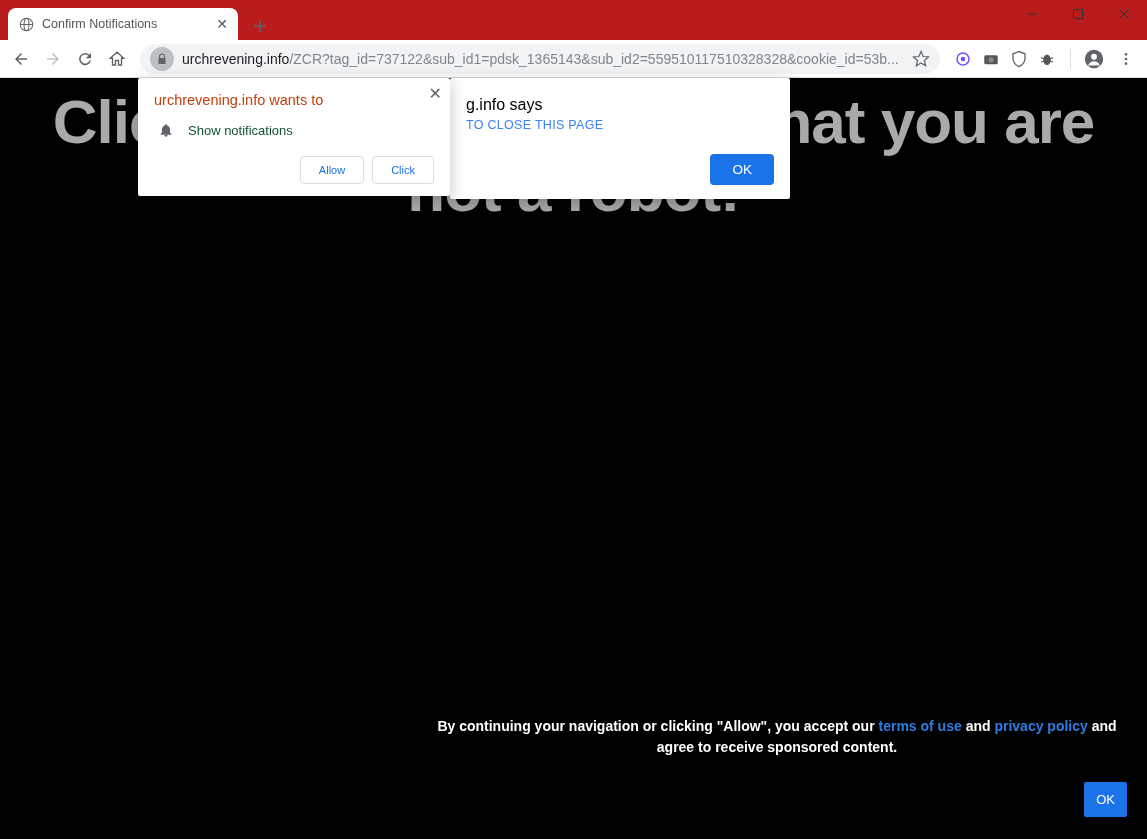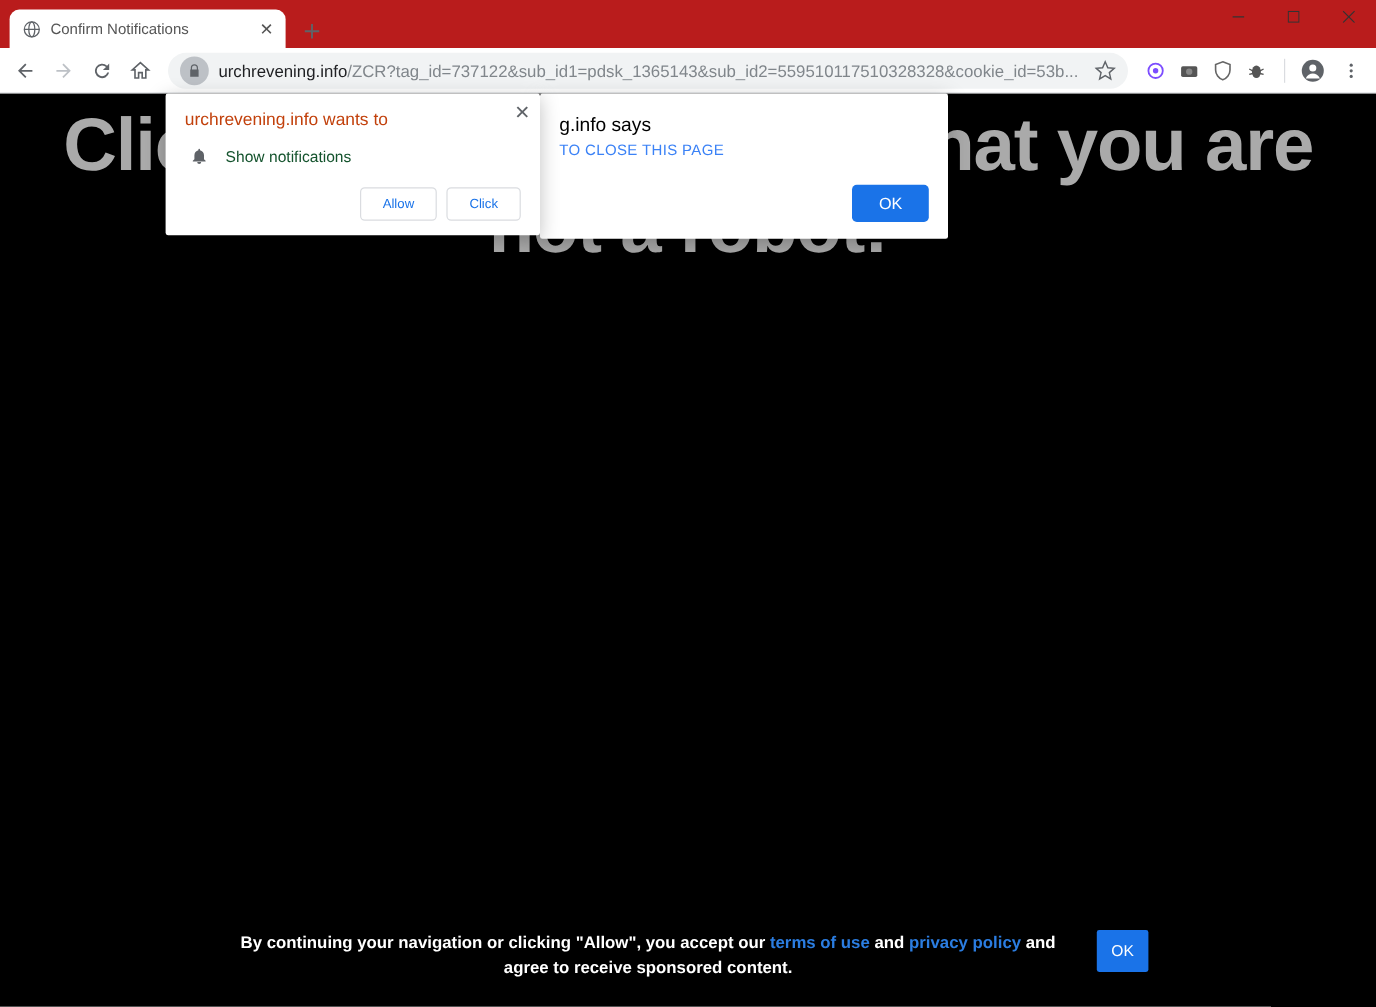--- a/index.html
+++ b/index.html
@@ -44,21 +44,21 @@
 .perm-btn { border: 1px solid #dadce0; background: #fff; color: #1a73e8; font-size: 11px; padding: 7px 18px; border-radius: 4px; cursor: pointer; }
 
 
 .js-alert { position: absolute; left: 450px; top: 78px; width: 340px; background: #fff; box-shadow: 0 4px 16px rgba(0,0,0,.25); border-radius: 2px; padding: 18px 16px 14px; z-index: 55; }
 .alert-title { font-size: 16px; color: #000000; margin-bottom: 4px; }
 .alert-msg { font-size: 12.5px; color: #3b82f6; letter-spacing: .3px; margin-bottom: 22px; }
 .alert-actions { display: flex; justify-content: flex-end; }
 .ok-primary { background: #1a73e8; color: #fff; border: none; padding: 8px 22px; border-radius: 4px; font-size: 13.5px; cursor: pointer; }
 
 
-.cookie-bar { position: absolute; left: 0; right: 0; bottom: 0; padding: 12px 20px 22px; display: flex; align-items: flex-start; justify-content: center; gap: 24px; }
+.cookie-bar { position: absolute; left: 0; right: 0; bottom: 0; padding: 12px 20px 22px; display: flex; align-items: flex-end; justify-content: center; gap: 24px; flex-direction: column; }
 .cookie-text { color: #fff; font-size: 14px; text-align: center; font-weight: 600; max-width: 700px; line-height: 1.5; }
 .cookie-text a { color: #2b7de1; text-decoration: none; }
 .cookie-ok { background: #1a73e8; color: #fff; border: none; padding: 10px 12px; border-radius: 2px; font-size: 13px; cursor: pointer; }
 
 svg { display: block; }
 </style>
 </head>
 <body>
 
 <div class="window-controls">

